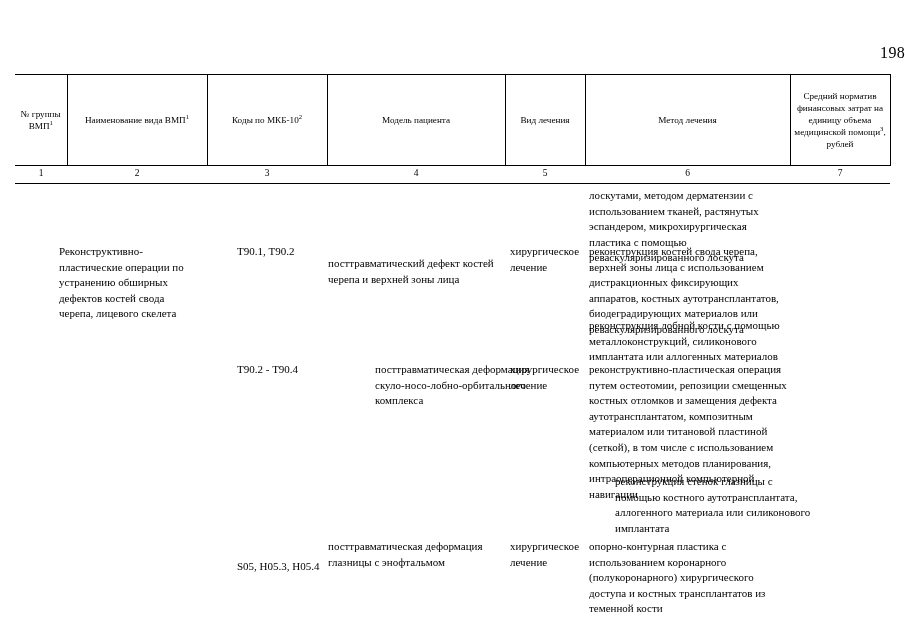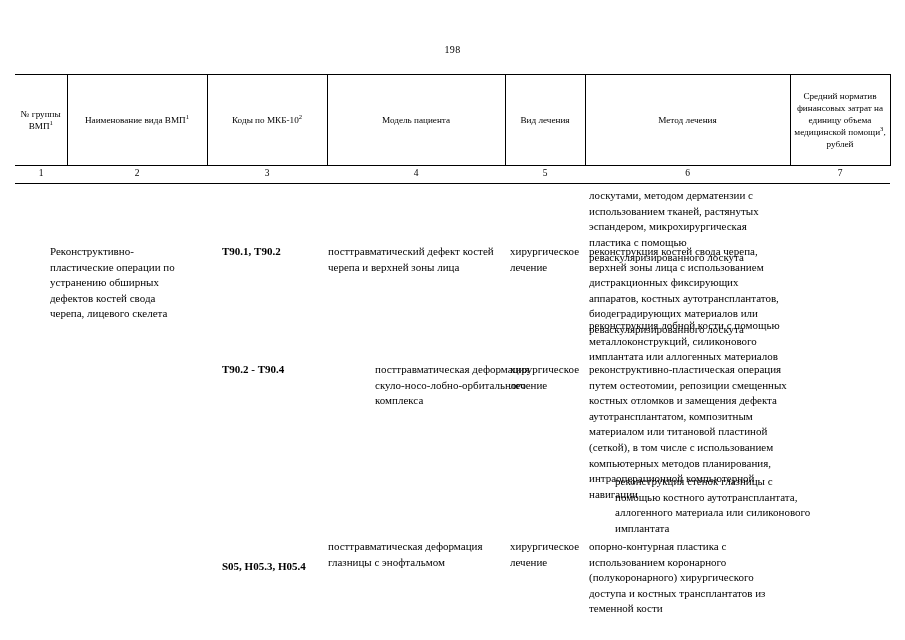--- a/index.html
+++ b/index.html
@@ -23,22 +23,22 @@
     width: 905px;
     height: 640px;
   }
 
   
   .page-number {
     position: absolute;
     top: 44px;
     left: 0;
     width: 905px;
-    text-align: center;
-    font-size: 10px;
+    text-align: right;
+    font-size: 16px;
     letter-spacing: 0.3px;
   }
 
   
   .table-wrap {
     position: absolute;
     left: 15px;
     top: 74px;
     width: 875px;
   }
@@ -103,22 +103,22 @@
   }
 
   .blk {
     position: absolute;
     font-size: 11px;
     line-height: 1.42;
     text-align: left;
   }
 
   
-  .c2 { left: 35px;  width: 134px; }
-  .c3 { left: 207px; width: 112px; font-weight: bold; }
+  .c2 { left: 44px;  width: 134px; }
+  .c3 { left: 222px; width: 112px; }
   .c4 { left: 313px; width: 172px; }
   .c5 { left: 495px; width: 78px;  }
   .c6 { left: 574px; width: 200px; }
   .c7 { left: 778px; width: 96px;  }
 
   
 </style>
 </head>
 <body>
 
@@ -175,21 +175,21 @@
 
       <tr class="body-row">
         <td colspan="7">
           <div class="body-host">
 
             <div class="blk c6" style="top:4px;">лоскутами, методом дерматензии с использованием тканей, растянутых эспандером, микрохирургическая пластика с помощью реваскуляризированного лоскута</div>
 
             <div class="blk c2" style="top:60px;">Реконструктивно-пластические операции по устранению обширных дефектов костей свода черепа, лицевого скелета</div>
 
             <div class="blk c3" style="top:60px; text-align:left;">Т90.1, Т90.2</div>
-            <div class="blk c4" style="top:60px;">посттравматический дефект костей черепа и верхней зоны лица</div>
+            <div class="blk c4" style="top:72px;">посттравматический дефект костей черепа и верхней зоны лица</div>
             <div class="blk c5" style="top:60px;">хирургическое лечение</div>
             <div class="blk c6" style="top:60px;">реконструкция костей свода черепа, верхней зоны лица с использованием дистракционных фиксирующих аппаратов, костных аутотрансплантатов, биодеградирующих материалов или реваскуляризированного лоскута</div>
             <div class="blk c6" style="top:134px;">реконструкция лобной кости с помощью металлоконструкций, силиконового имплантата или аллогенных материалов</div>
             <div class="blk c7" style="top:60px; text-align:center;"></div>
 
             <div class="blk c3" style="top:178px; text-align:left;">Т90.2 - Т90.4</div>
             <div class="blk c4" style="top:178px;margin-left:47px;">посттравматическая деформация скуло-носо-лобно-орбитального комплекса</div>
             <div class="blk c5" style="top:178px;">хирургическое лечение</div>
             <div class="blk c6" style="top:178px;">реконструктивно-пластическая операция путем остеотомии, репозиции смещенных костных отломков и замещения дефекта аутотрансплантатом, композитным материалом или титановой пластиной (сеткой), в том числе с использованием компьютерных методов планирования, интраоперационной компьютерной навигации</div>
             <div class="blk c6" style="top:290px;margin-left:26px;">реконструкция стенок глазницы с помощью костного аутотрансплантата, аллогенного материала или силиконового имплантата</div>

